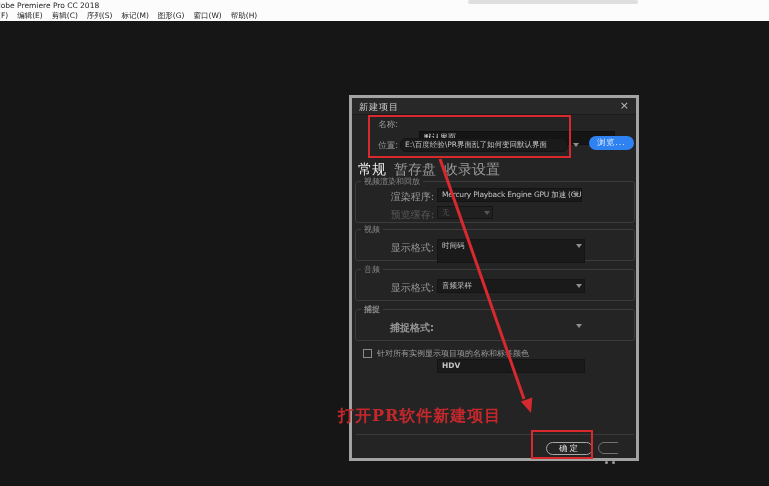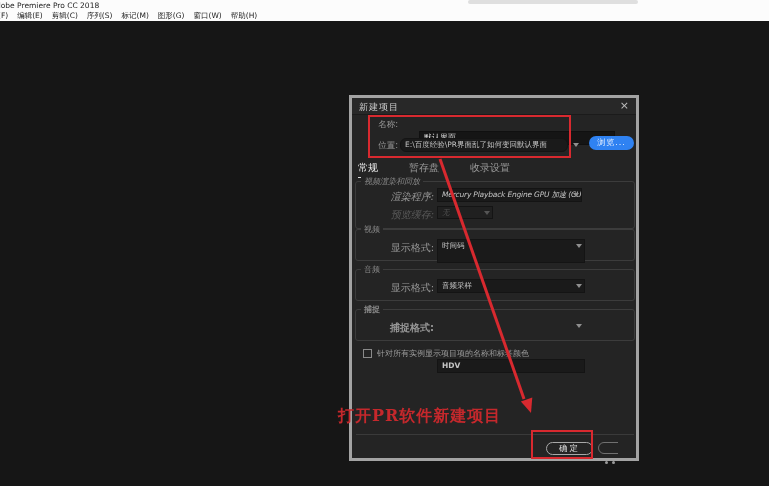--- a/index.html
+++ b/index.html
@@ -24,21 +24,21 @@
   .txt-input { position:absolute; left:48px; background:#151515; border:1px solid #101010; color:#dddddd;
                font-size:8px; line-height:12px; padding-left:4px; white-space:nowrap; overflow:hidden; }
   .dropdown { position:absolute; background:#1a1a1a; border:1px solid #141414; color:#c5c5c5;
               font-size:7.5px; line-height:12px; padding:0 10px 0 4px; white-space:nowrap; overflow:hidden; }
   .dropdown.disabled { background:#202020; color:#555; }
   .chev { position:absolute; width:0; height:0; border-left:3px solid transparent; border-right:3px solid transparent; border-top:4px solid #8f8f8f; }
   .chev.dis { border-top-color:#555; }
   .browse-btn { position:absolute; left:237px; top:38px; width:45px; height:14px; background:#2f82f2; border-radius:7px;
                 color:#eaf2ff; font-size:8px; line-height:14px; text-align:center; letter-spacing:1px; }
 
-  .tabs { position:absolute; top:63px; left:6px; display:flex; gap:31px; font-size:10px; }
+  .tabs { position:absolute; top:63px; left:6px; display:flex; gap:8px; font-size:14px; }
   .tab { color:#999; padding-bottom:2px; cursor:default; }
   .tab.active { color:#ededed; border-bottom:1px solid #dcdcdc; }
 
   .groupbox { position:absolute; left:3px; width:280px; border:1px solid #3c3c3c; border-radius:3px; }
   .group-title { position:absolute; left:5px; top:-6px; font-size:8px; color:#8a8a8a; background:#242424; padding:0 3px; white-space:nowrap; }
   .row-label { position:absolute; text-align:right; font-size:10px; color:#969696; white-space:nowrap; }
   .row-label.dim { color:#5a5a5a; }
 
   .checkbox-row { position:absolute; left:11px; top:250px; display:flex; align-items:center; gap:5px; }
   .checkbox { width:9px; height:9px; border:1px solid #8a8a8a; background:transparent; }
@@ -91,21 +91,21 @@
   <div class="dropdown" style="left:48px; top:40px; width:168px; height:14px;border-radius:6px;">E:\百度经验\PR界面乱了如何变回默认界面</div>
   <span class="chev" style="left:221px; top:45px;"></span>
   <div class="browse-btn">浏览...</div>
 
   <div class="tabs">
     <span class="tab active">常规</span>
     <span class="tab">暂存盘</span>
     <span class="tab">收录设置</span>
   </div>
 
-  <div class="groupbox" style="top:83px; height:48px;font-style:italic;">
+  <div class="groupbox" style="top:83px; height:42px;">
     <span class="group-title">视频渲染和回放</span>
     <div class="row-label" style="left:18px; top:8px; width:60px;">渲染程序:</div>
     <div class="dropdown" style="left:81px; top:6px; width:145px; height:14px; letter-spacing:-0.2px;">Mercury Playback Engine GPU 加速 (CUDA)</div>
     <span class="chev" style="left:217px; top:11px;"></span>
     <div class="row-label dim" style="left:18px; top:26px; width:60px;">预览缓存:</div>
     <div class="dropdown disabled" style="left:81px; top:24px; width:56px; height:13px;">无</div>
     <span class="chev dis" style="left:128px; top:29px;"></span>
   </div>
 
   <div class="groupbox" style="top:131px; height:32px;">

